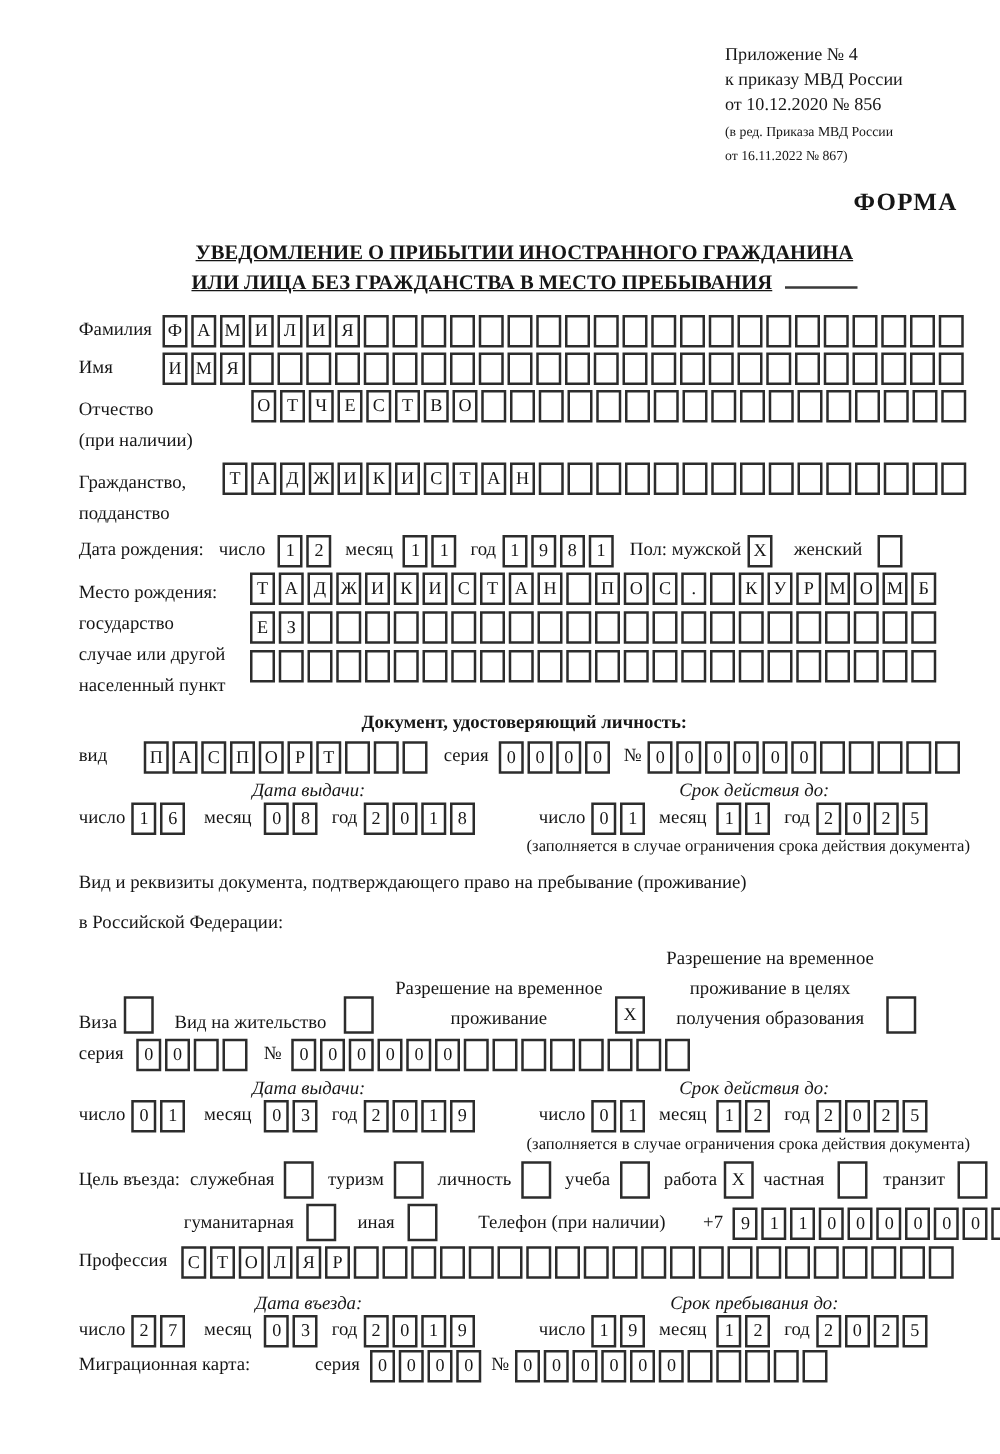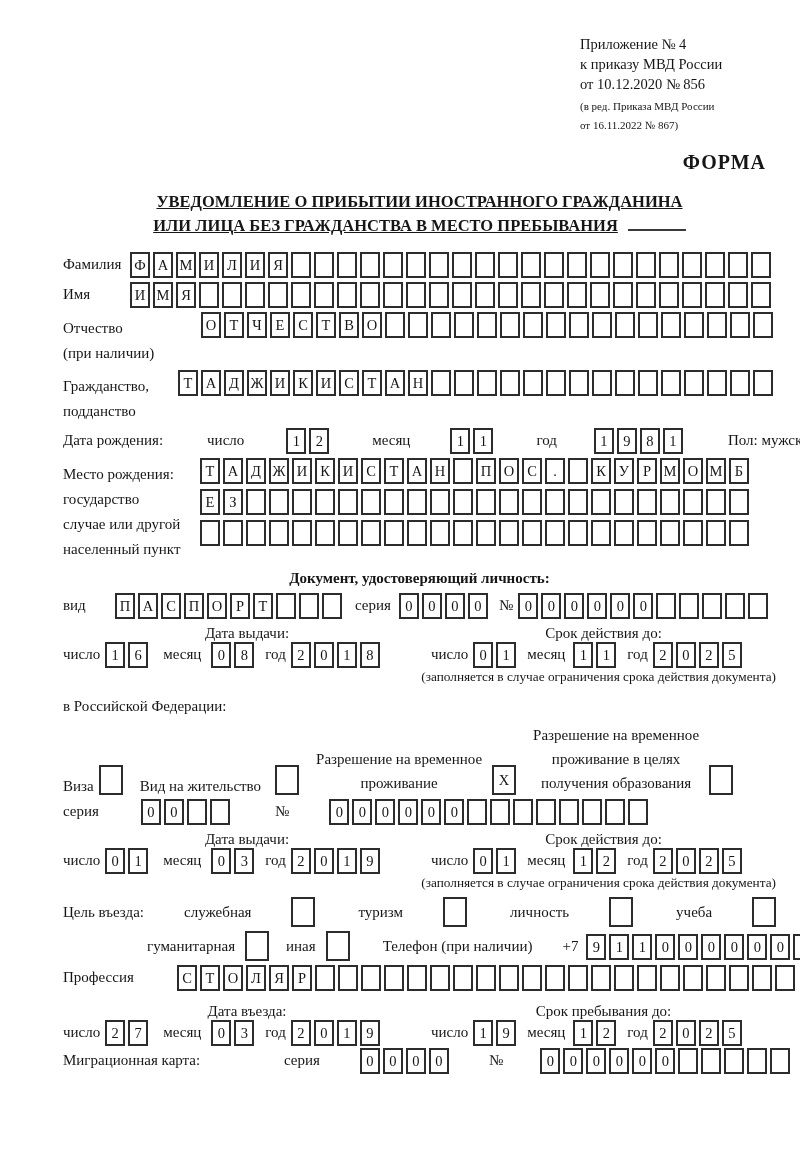--- a/index.html
+++ b/index.html
@@ -11,41 +11,41 @@
     font-size:15px;overflow:hidden;
   }
   .appendix{margin-left:auto;width:196px;font-size:14.5px;line-height:20px;}
   .appendix .rev{font-size:11px;line-height:19px;margin-top:3px;}
   .forma{text-align:right;font-weight:bold;font-size:20px;letter-spacing:1px;margin:16px 10px 0 0;}
   .title{margin-top:16px;text-align:center;font-weight:bold;font-size:16.5px;line-height:24px;text-decoration:underline;}
   .blank-line{display:inline-block;width:58px;border-bottom:2.2px solid #3a3a3a;height:12px;margin-left:10px;}
   .sec-heading{margin-top:22px;font-weight:bold;font-size:15.8px;letter-spacing:.4px;}
 
   .row{display:flex;align-items:flex-start;margin-bottom:4px;}
-  .mt6{margin-top:2px;gap:32px;} .mt10{margin-top:10px;} .mt14{margin-top:14px;}
+  .mt6{margin-top:2px;} .mt10{margin-top:10px;} .mt14{margin-top:14px;}
   .lbl{padding-top:4px;flex:0 0 auto;}
   .lbl-67{width:67px;} .lbl-115{width:115px;} .lbl-137{width:137px;} .lbl-138{width:138px;}
   .lbl-52{width:52px;} .lbl-82{width:82px;} .lbl-165{width:165px;}
   .multiline{line-height:25px;padding-top:4px;}
   .boxes{display:flex;flex:0 0 auto;flex-wrap:nowrap;}
   .box{
     box-sizing:border-box;flex:0 0 auto;width:20px;height:26px;
     border:2px solid #2c2c2c;margin-right:3px;
     text-align:center;line-height:22px;font-size:14.5px;
   }
   .box.big{width:24px;height:30px;line-height:26px;}
   .stack .boxes{margin-bottom:5px;}
   .w{padding-top:4px;flex:0 0 auto;}
   .ml5{margin-left:5px;} .ml8{margin-left:8px;} .ml10{margin-left:10px;}
   .ml12{margin-left:12px;} .ml14{margin-left:14px;} .ml24{margin-left:24px;} .ml30{margin-left:30px;}
   .center-bold{text-align:center;font-weight:bold;margin:8px 0 6px 0;}
   .twocol{display:flex;}
   .col-l{width:368px;flex:0 0 auto;}
   .col-r{flex:1;}
-  .hdr{text-align:center;padding-top:2px;}
+  .hdr{text-align:center;padding-top:2px;font-style:italic;}
   .datecell{display:flex;align-items:flex-start;}
   .note{font-size:13.3px;margin:1px 0 6px auto;width:fit-content;}
   .plain{margin:10px 0 2px 0;line-height:22px;}
   .permits{margin-top:4px;align-items:flex-end;}
   .plabel{padding-top:7px;flex:0 0 auto;}
   .plabel-c{display:inline-block;text-align:center;line-height:24px;padding-top:2px;flex:0 0 auto;}
   .opt-lbl{padding-top:7px;flex:0 0 auto;}
 </style>
 </head>
 <body>
@@ -405,20 +405,21 @@
       <span class="boxes ml5">
           <span class="box">2</span>
           <span class="box">0</span>
           <span class="box">2</span>
           <span class="box">5</span>
         </span>
     </div>
   </div>
   <div class="note">(заполняется в случае ограничения срока действия документа)</div>
 
+  <div class="plain">Вид и реквизиты документа, подтверждающего право на пребывание (проживание)</div>
   <div class="plain">в Российской Федерации:</div>
 
   <div class="row permits">
     <span class="plabel">Виза</span>
     <span class="boxes ml5">
         <span class="box big"></span>
       </span>
     <span class="plabel ml14">Вид на жительство</span>
     <span class="boxes ml14">
         <span class="box big"></span>

